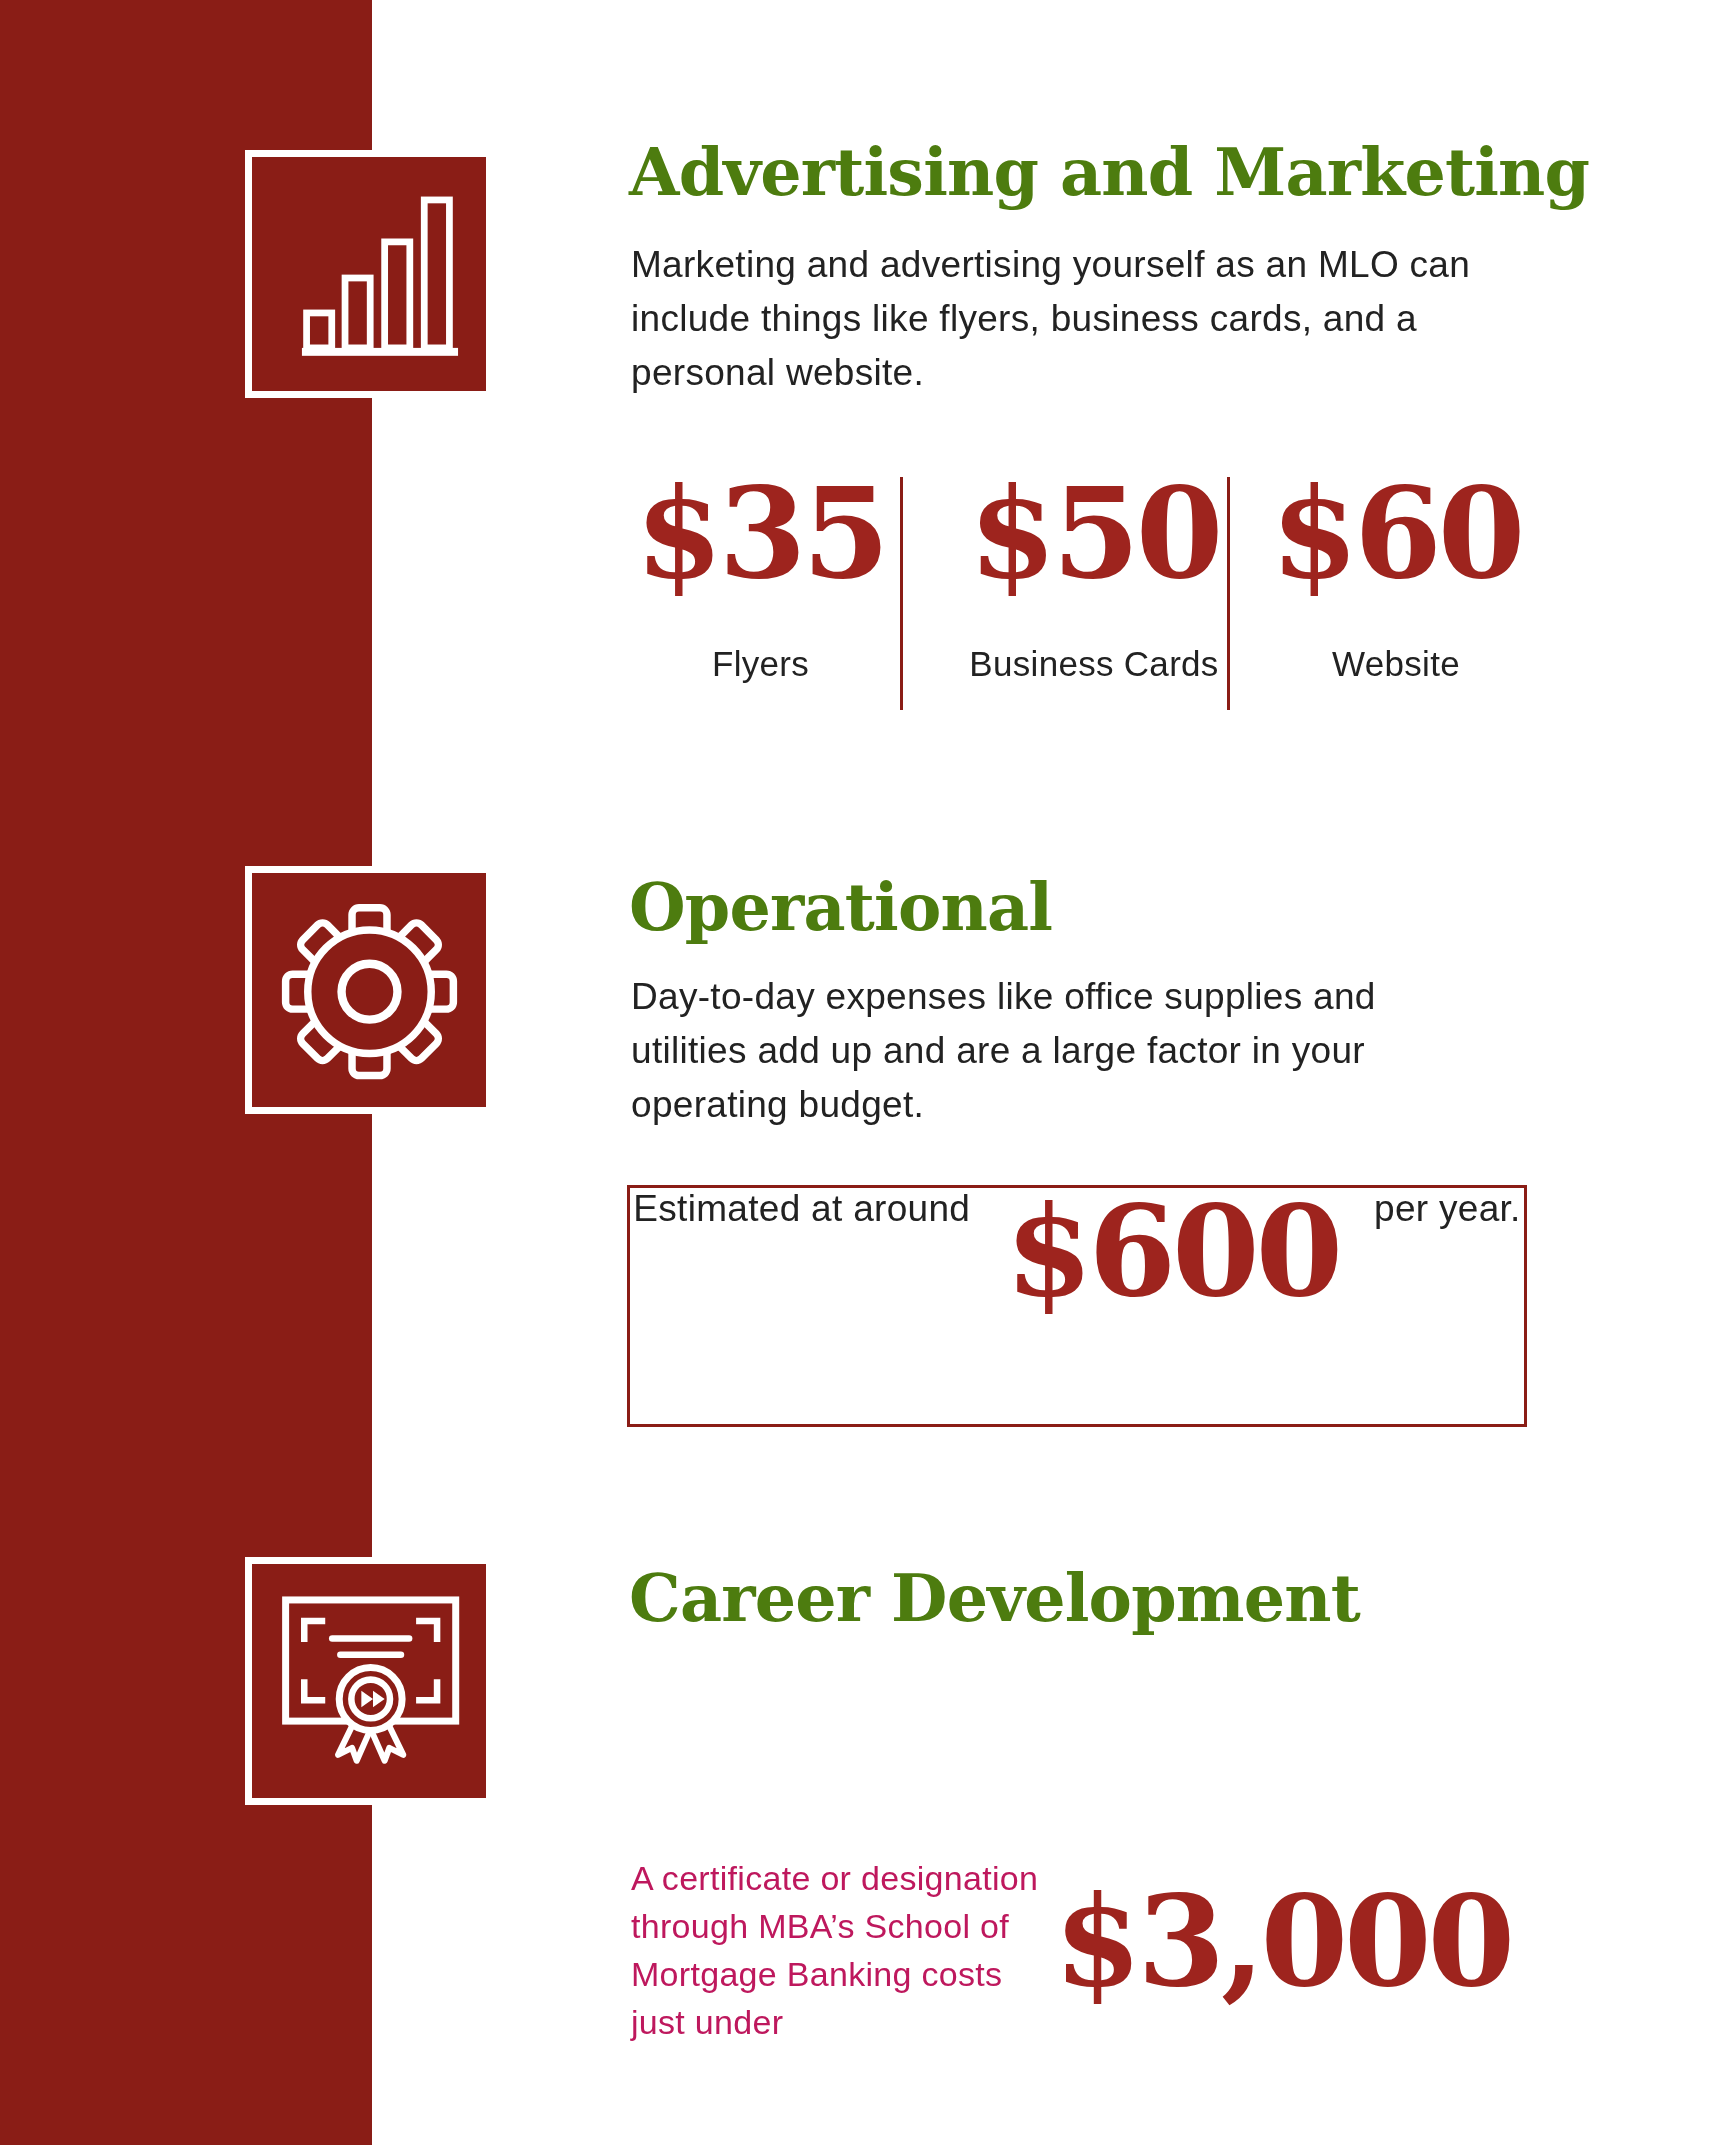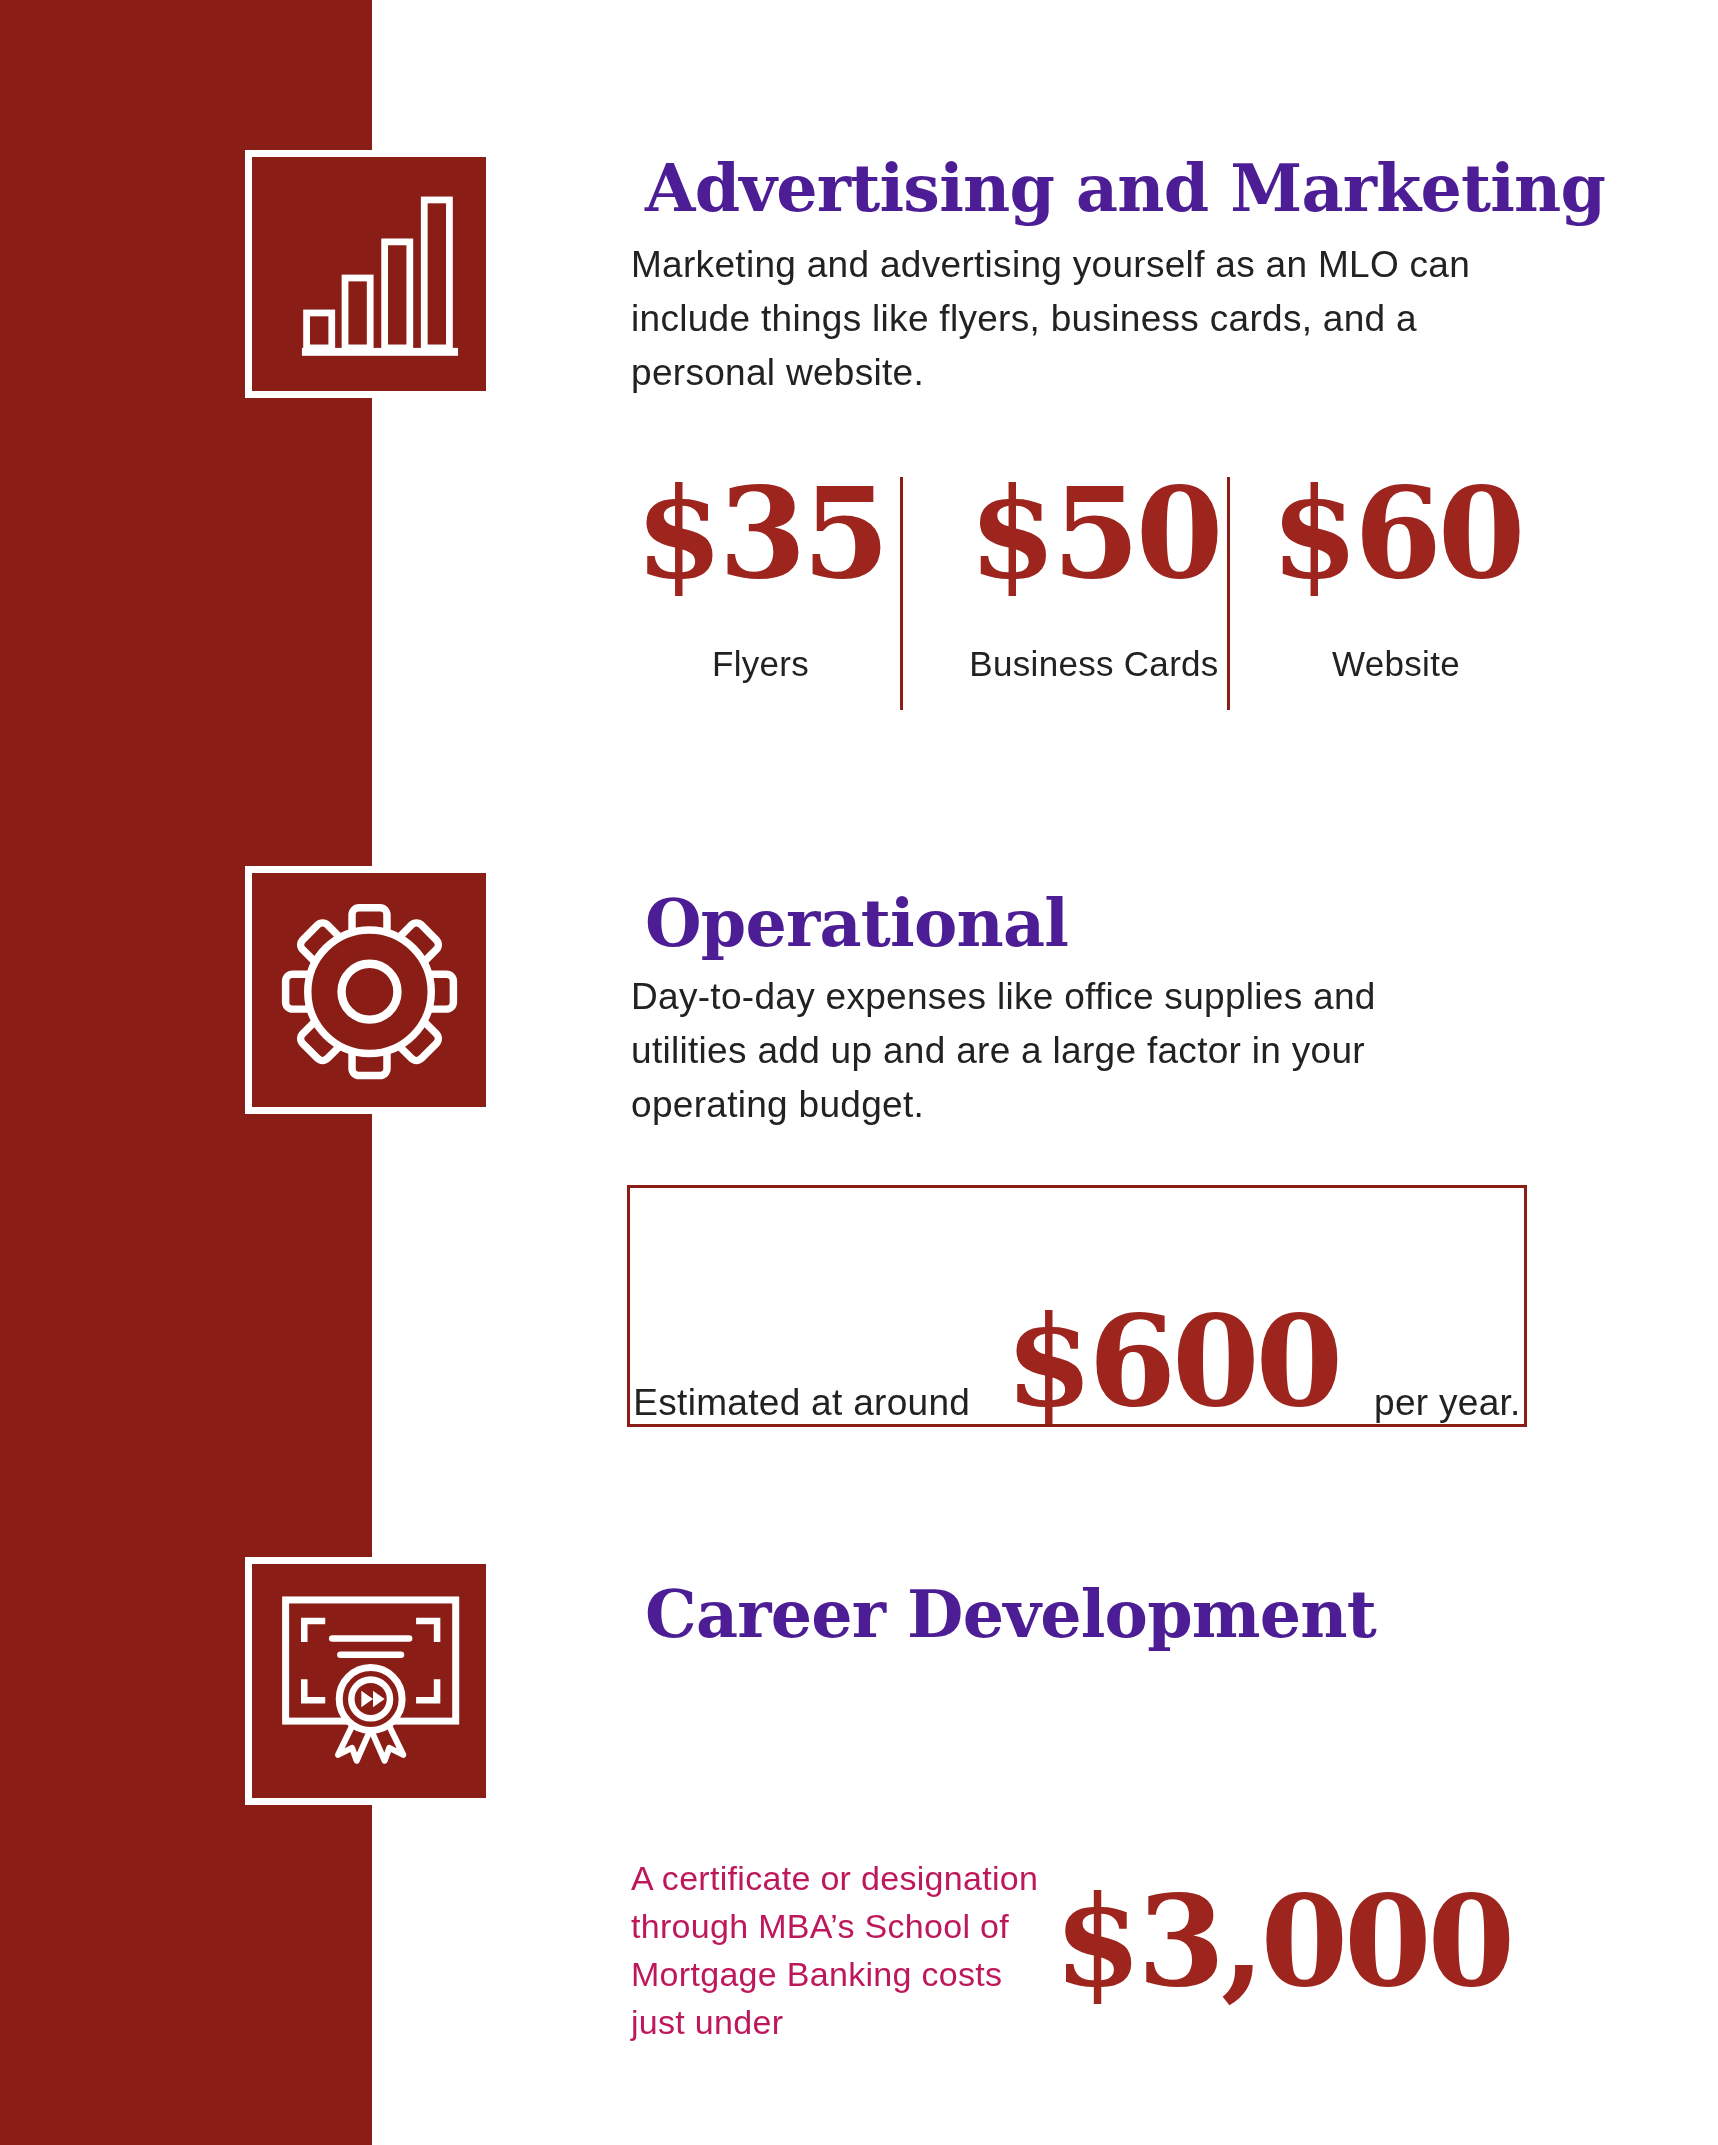--- a/index.html
+++ b/index.html
@@ -10,23 +10,23 @@
   .sidebar{
     position:absolute;left:0;top:0;width:372px;height:2146px;background:#8A1D16;
   }
   .icon-box{
     position:absolute;left:245px;width:248px;height:248px;box-sizing:border-box;
     background:#8A1D16;border:7.6px solid #ffffff;
     display:flex;align-items:center;justify-content:center;
   }
   .icon-box svg{width:233px;height:233px;display:block;}
   .sec-title{
-    position:absolute;left:629px;margin:16px;
+    position:absolute;left:629px;margin:0;
     font-family:"DejaVu Serif",serif;font-weight:bold;font-size:65px;line-height:1.06;
-    letter-spacing:-0.8px;color:#4c1d95;white-space:nowrap;
+    letter-spacing:-0.8px;color:#4d7c0f;white-space:nowrap;
   }
   .sec-body{
     position:absolute;left:631px;margin:0;
     font-size:37px;line-height:54px;font-weight:300;color:#222222;
     letter-spacing:0.3px;white-space:pre-line;
   }
   .price-row{position:absolute;left:621px;top:470px;width:941px;height:243px;}
   .price-col{position:absolute;top:0;text-align:center;}
   .price-amount{
     font-family:"DejaVu Serif",serif;font-weight:bold;font-size:126px;line-height:126px;
@@ -35,21 +35,21 @@
   .price-label{
     margin-top:48px;font-size:35px;line-height:39px;font-weight:300;
     color:#222222;letter-spacing:0.3px;
   }
   .price-divider{
     position:absolute;top:6.7px;width:3.4px;height:233px;background:#8A1D16;
   }
   .estimate-box{
     position:absolute;left:627px;top:1185px;width:900px;height:242px;box-sizing:border-box;
     border:3.4px solid #8A1D16;background:#ffffff;
-    display:flex;align-items:flex-end;justify-content:center;gap:35px;
+    display:flex;align-items:flex-start;justify-content:center;gap:35px;
   }
   .estimate-side{
     font-size:37px;font-weight:300;color:#222222;letter-spacing:0.3px;white-space:nowrap;
   }
   .big-amount{
     font-family:"DejaVu Serif",serif;font-weight:bold;font-size:126px;line-height:126px;
     letter-spacing:-4.2px;color:#9E241E;white-space:nowrap;
   }
   .note-text{
     position:absolute;left:631px;top:1854px;margin:0;

